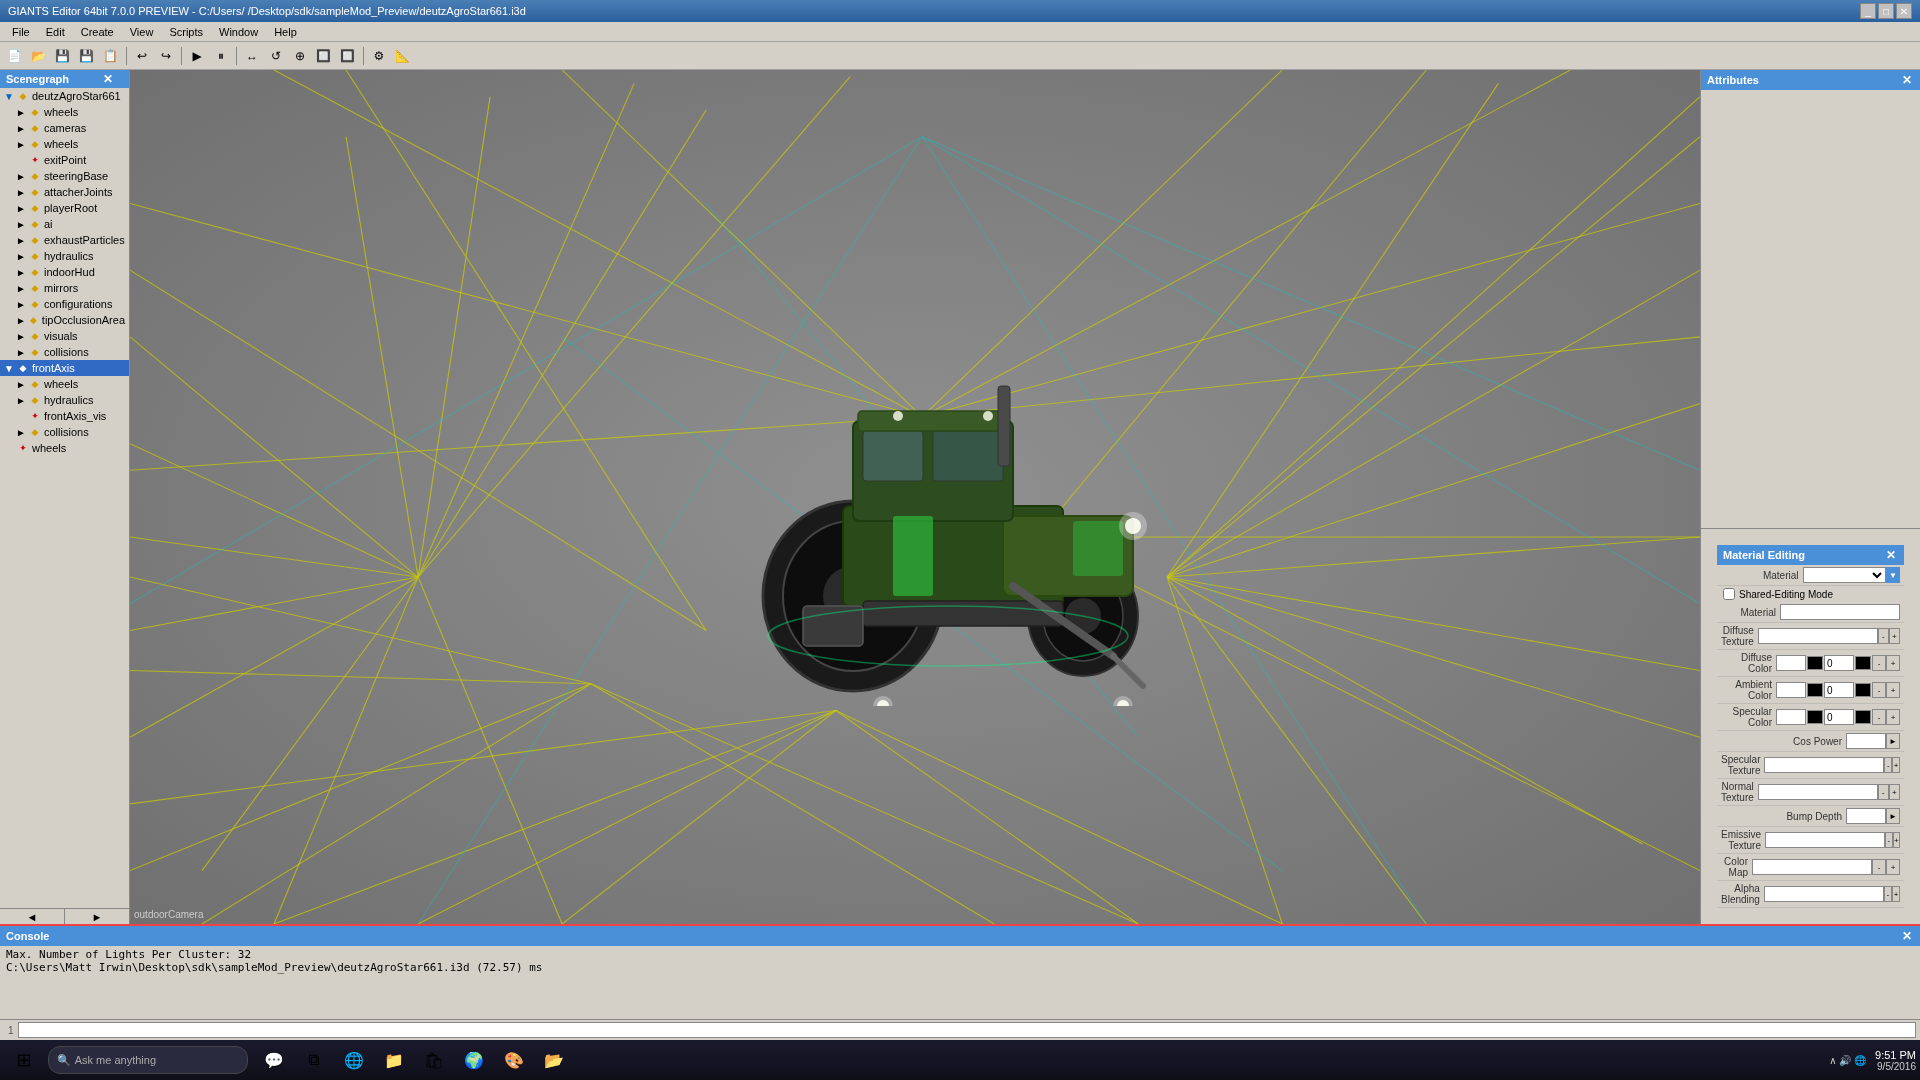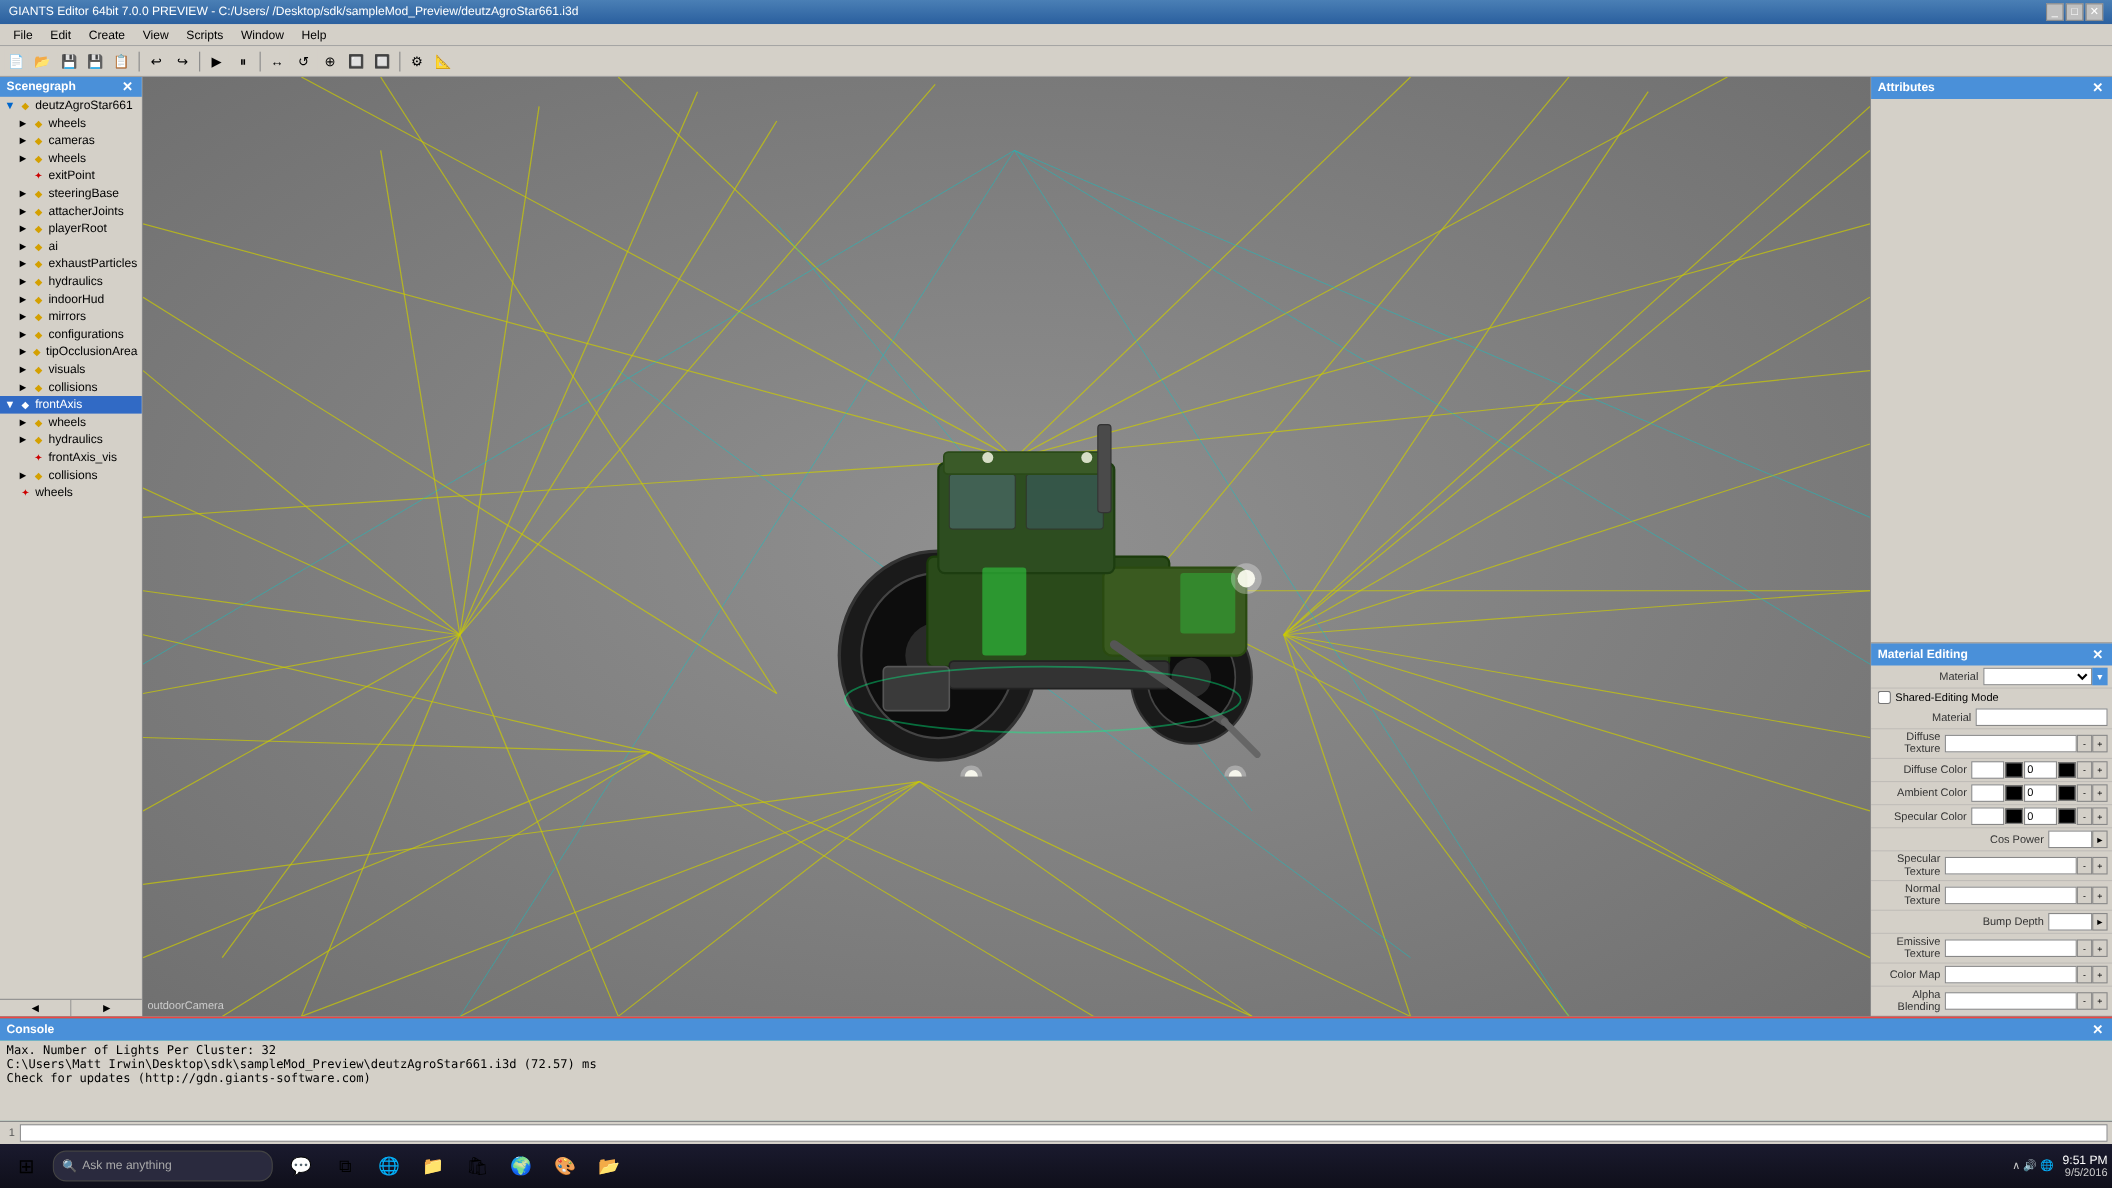--- a/index.html
+++ b/index.html
@@ -39,22 +39,22 @@
     .toolbar-sep { width: 1px; height: 18px; background: #888; margin: 0 2px; }
 
     
     #scenegraph {
       width: 130px; min-width: 130px; background: #d4d0c8;
       border-right: 1px solid #888; display: flex; flex-direction: column;
       overflow: hidden;
     }
     #scenegraph-header {
       background: #4a90d9; color: #fff; padding: 2px 6px;
-      display: flex; align-items: center; justify-content: space-between;
-      font-size: 11px; font-weight: bold;
+      display: flex; align-items: center; justify-content: flex-start;
+      font-size: 11px; font-weight: bold; gap: 32px;
     }
     #scenegraph-content { overflow-y: auto; flex: 1; }
     .sg-item {
       display: flex; align-items: center; padding: 1px 4px;
       cursor: pointer; white-space: nowrap; font-size: 11px;
     }
     .sg-item.highlighted { background: #316ac5; color: #fff; }
     .sg-expand { width: 12px; display: inline-block; font-size: 10px; }
     .sg-icon { width: 14px; height: 14px; margin-right: 2px; display: inline-flex; align-items: center; justify-content: center; font-size: 9px; }
     .sg-indent1 { padding-left: 16px; }
@@ -95,21 +95,21 @@
     }
     #attributes-header {
       background: #4a90d9; color: #fff; padding: 2px 6px;
       font-size: 11px; font-weight: bold; height: 20px;
       display: flex; align-items: center; justify-content: space-between;
     }
 
     
     #material-panel {
       background: #d4d0c8; border-top: 1px solid #888;
-      display: flex; flex-direction: column; padding: 0;
+      display: flex; flex-direction: column; padding: 16px;
     }
     #material-header {
       background: #4a90d9; color: #fff; padding: 2px 6px;
       font-size: 11px; font-weight: bold; height: 20px;
       display: flex; align-items: center; justify-content: space-between;
     }
     .mat-row {
       display: flex; align-items: center; padding: 2px 4px;
       border-bottom: 1px solid #c0bdb8; min-height: 20px;
     }
@@ -624,21 +624,20 @@
   </div>
 
   <div id="console-panel">
     <div id="console-header">
       <span>Console</span>
       <span class="close-x">✕</span>
     </div>
     <div id="console-content">
       <div>Max. Number of Lights Per Cluster: 32</div>
       <div>C:\Users\Matt Irwin\Desktop\sdk\sampleMod_Preview\deutzAgroStar661.i3d (72.57) ms</div>
-      <div>Check for updates (http://gdn.giants-software.com)</div>
     </div>
     <div id="console-input-row">
       <span id="console-line-num">1</span>
       <input id="console-input" type="text" style="">
     </div>
   </div>
 
 </div>
 
 <div id="statusbar">

